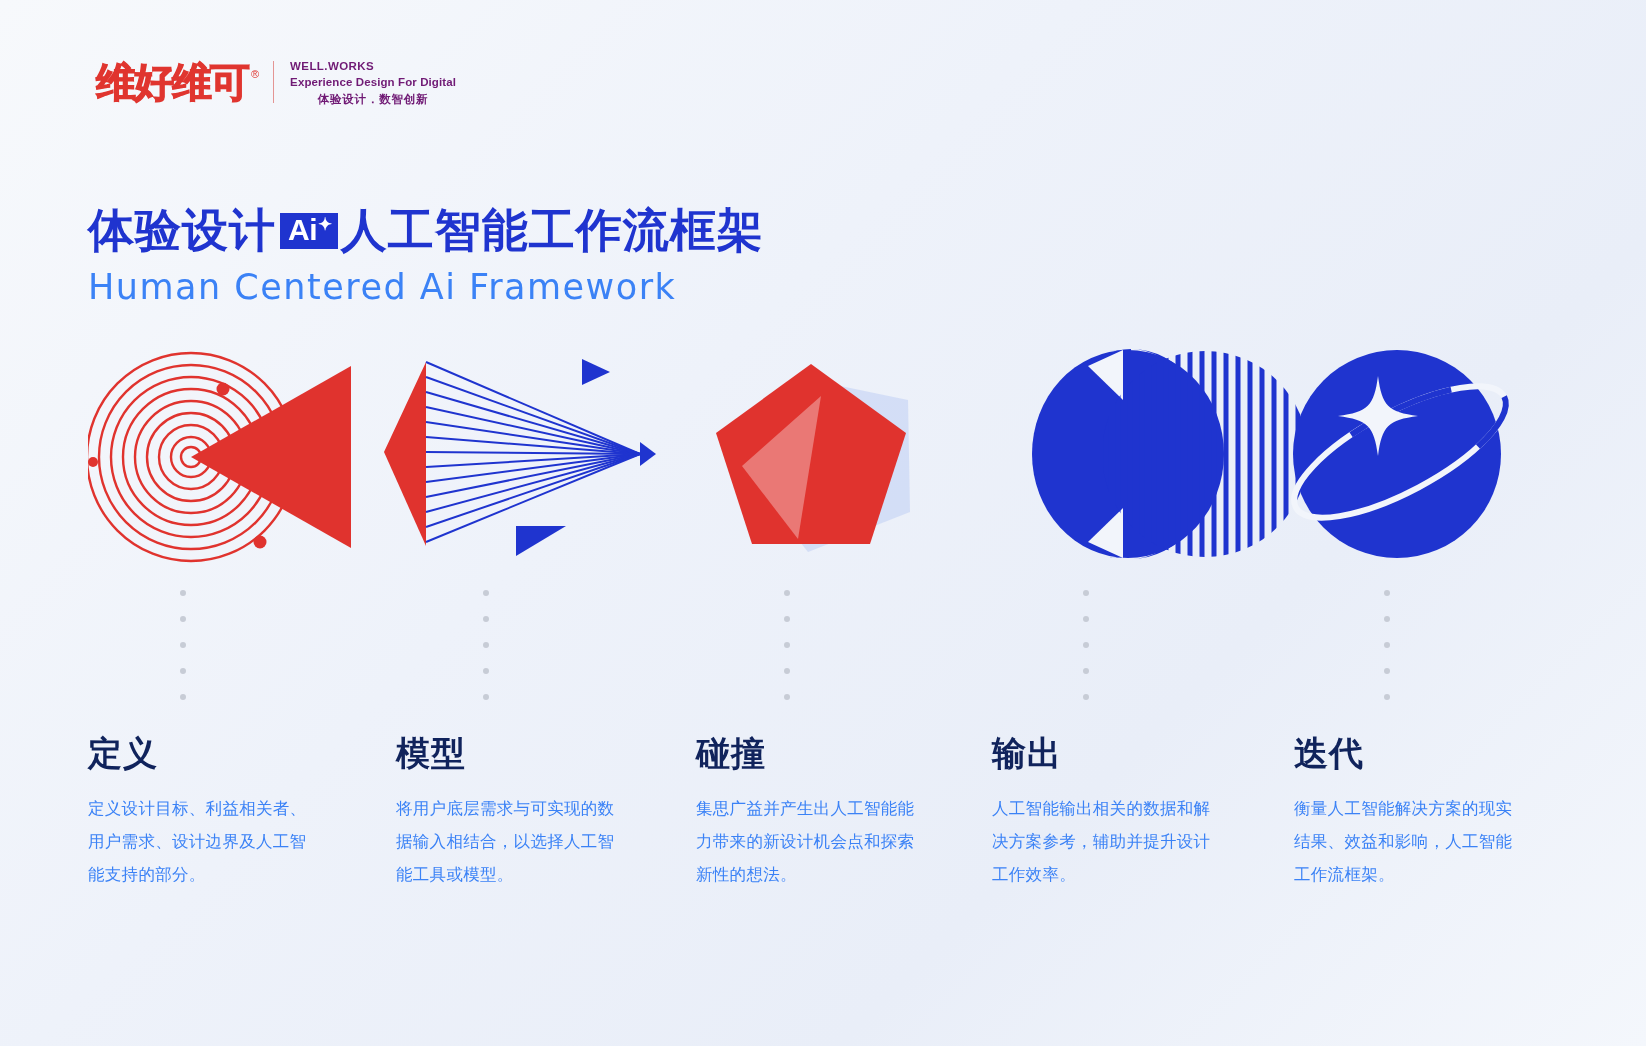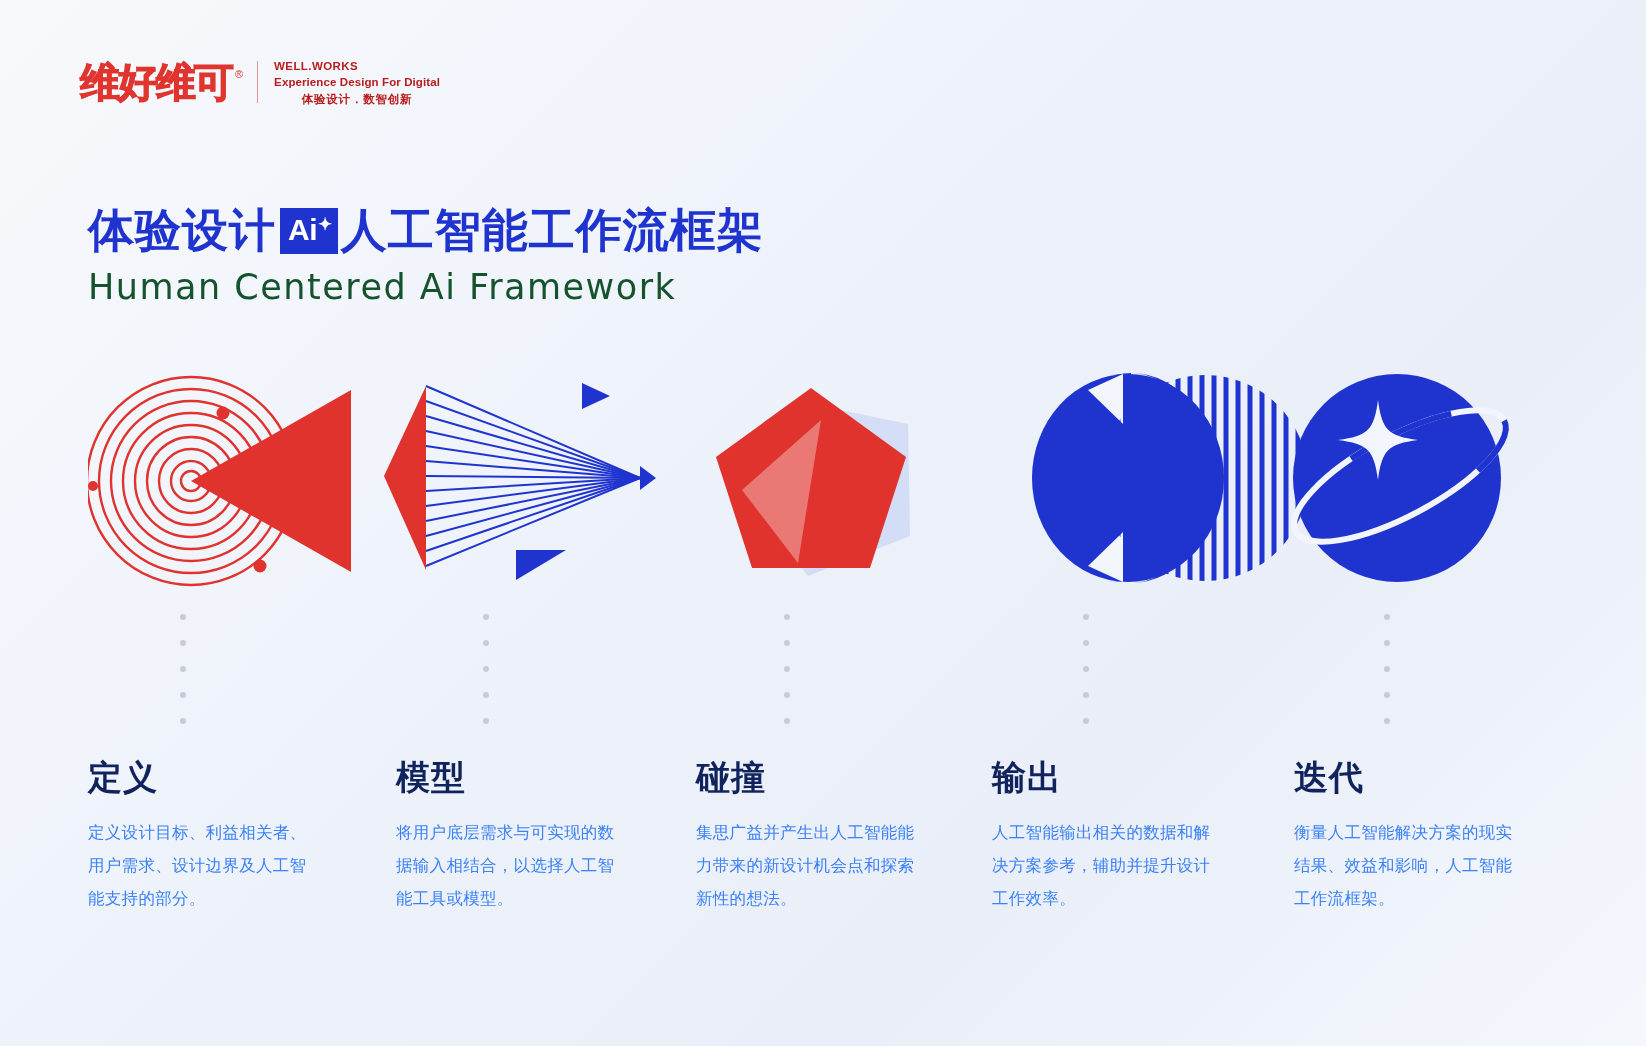--- a/index.html
+++ b/index.html
@@ -12,21 +12,21 @@
     background: linear-gradient(135deg, #f7f9fc 0%, #eef2fa 40%, #e9eef8 70%, #f4f7fc 100%);
     position: relative;
   }
   .stage {
     position: absolute; inset: 0;
     width: 1646px; height: 1046px;
   }
 
   
   .logo-block {
-    position: absolute; left: 80px; top: 58px;
+    position: absolute; left: 96px; top: 58px;
     display: flex; align-items: center; gap: 0px;
   }
   .logo-mark {
     position: relative;
     display: flex; align-items: flex-end;
   }
   .logo-cn {
     font-family: "DejaVu Sans", sans-serif;
     font-size: 40px; font-weight: 700; color: #e0352f;
     letter-spacing: -2px;
@@ -34,59 +34,59 @@
     -webkit-text-stroke: 1.2px #e0352f;
   }
   .logo-reg {
     font-size: 11px; color: #e0352f; vertical-align: super;
     margin-left: 3px; margin-bottom: 22px;
   }
   .logo-divider {
     width: 1px; height: 42px; background: #d9534f; opacity: .6;
     margin: 0 16px 0 14px;
   }
-  .logo-tag { color: #b91c1c; line-height: 1.42; }
+  .logo-tag { color: #701a75; line-height: 1.42; }
   .logo-tag .l1 { font-size: 11.5px; font-weight: 700; letter-spacing: .4px; }
   .logo-tag .l2 { font-size: 11.5px; font-weight: 700; letter-spacing: .1px; }
   .logo-tag .l3 { font-size: 11.5px; font-weight: 700; letter-spacing: .8px; font-family: "DejaVu Sans", sans-serif; text-align: center; }
 
   
   .title-wrap { position: absolute; left: 88px; top: 205px; }
   .title-cn {
     font-family: "DejaVu Sans", sans-serif;
     font-size: 46px; font-weight: 700; color: #1f34cf;
     letter-spacing: 1px; line-height: 1.12;
     display: flex; align-items: center;
   }
   .ai-badge {
     display: inline-flex; align-items: center; justify-content: flex-start;
     background: #1f34cf; color: #ffffff;
     font-size: 30px; font-weight: 700;
     padding: 2px 7px 3px 8px;
     margin: 0 3px 0 4px;
     line-height: 1;
-    height: 46px;
+    height: 36px;
     font-family: "Liberation Sans", sans-serif;
     letter-spacing: -0.5px;
     position: relative;
   }
   .ai-badge .spark {
     position: relative; top: -6px; left: 1px;
     font-size: 17px;
   }
   .title-en {
     margin-top: 10px;
     font-family: "DejaVu Sans", sans-serif;
-    font-size: 35px; font-weight: 400; color: #14532d;
+    font-size: 35px; font-weight: 400; color: #3b82f6;
     letter-spacing: 1.5px;
   }
 
   
   .cols {
-    position: absolute; left: 0; top: 368px; width: 1646px;
+    position: absolute; left: 0; top: 344px; width: 1646px;
     display: flex;
   }
   .col { width: 300px; position: relative; }
   .col.c0 { margin-left: 88px; }
   .col.c1 { margin-left: 0px; }
 
   .art { height: 232px; position: relative; }
   .art svg { position: absolute; }
 
   .dots {

